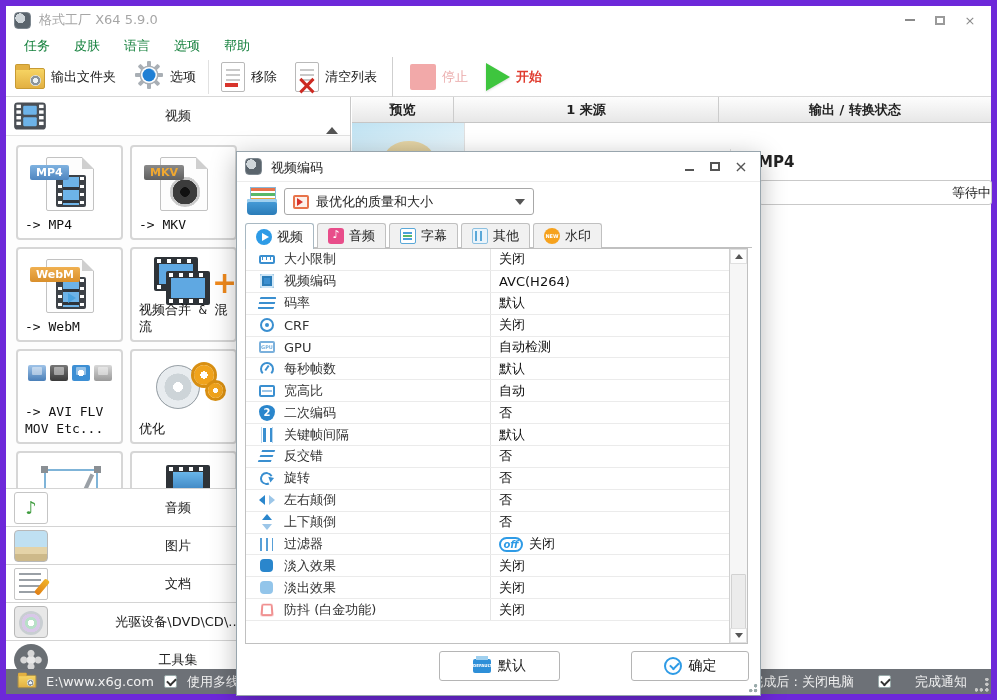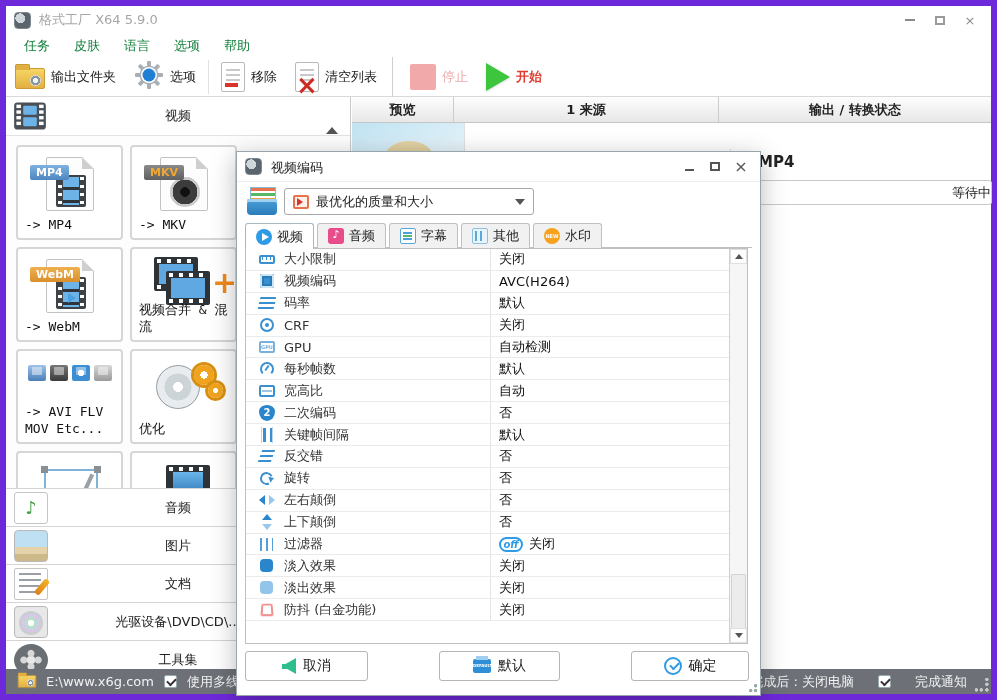--- a/index.html
+++ b/index.html
@@ -616,24 +616,20 @@
             <i></i>
           </div>
         <div class="vthumb"></div>
         <div class="varrow va-down">
             <i></i>
           </div>
       </div>
     </div>
 
     <div class="dfooter">
-      <div class="dbtn btn-cancel">
-        <span class="backarrow"></span>
-        <span>取消</span>
-      </div>
       <div class="dbtn btn-default">
         <span class="printer"></span>
         <span>默认</span>
       </div>
       <div class="dbtn btn-ok">
         <span class="okcircle"></span>
         <span>确定</span>
       </div>
     </div>
     <div class="dgrip"></div>

